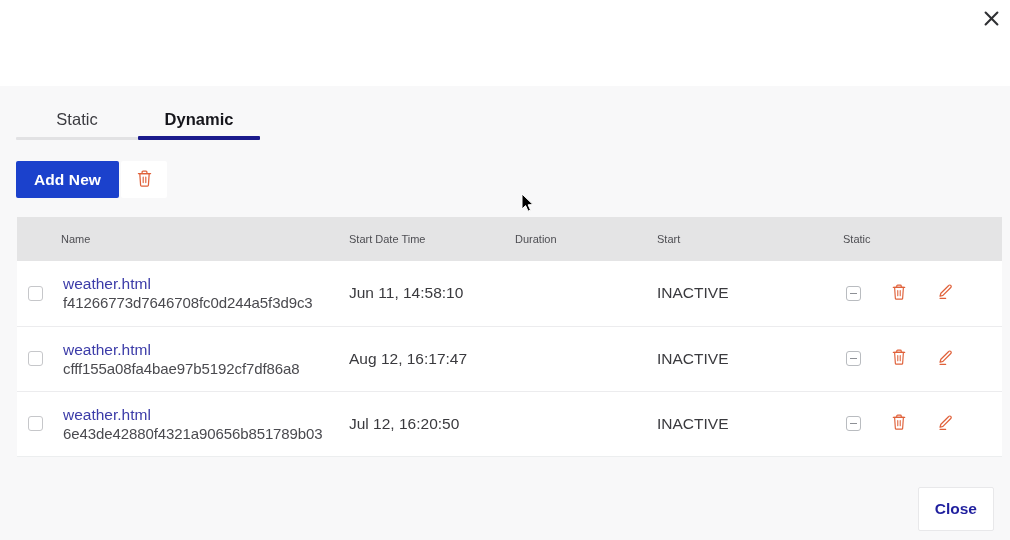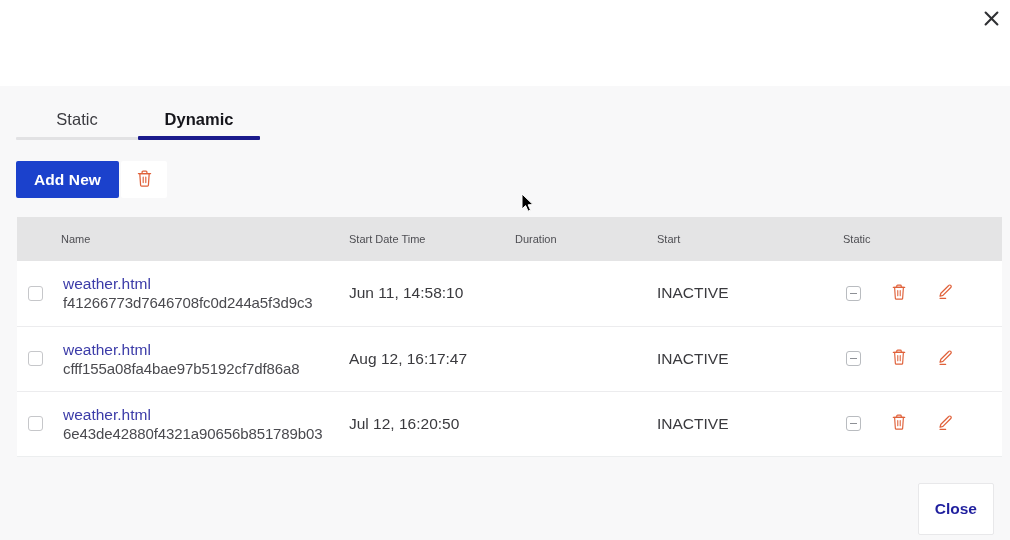--- a/index.html
+++ b/index.html
@@ -242,21 +242,21 @@
 
   .btn-close {
     background: #ffffff;
     color: #1f1f9e;
     border: 1px solid #e8e8ea;
     border-radius: 2px;
     font-size: 15.5px;
     font-weight: bold;
     font-family: inherit;
     padding: 0 16px;
-    height: 52px;
+    height: 44px;
     cursor: pointer;
   }
 
   
   .cursor-arrow {
     position: absolute;
     left: 521px;
     top: 193px;
     pointer-events: none;
   }

